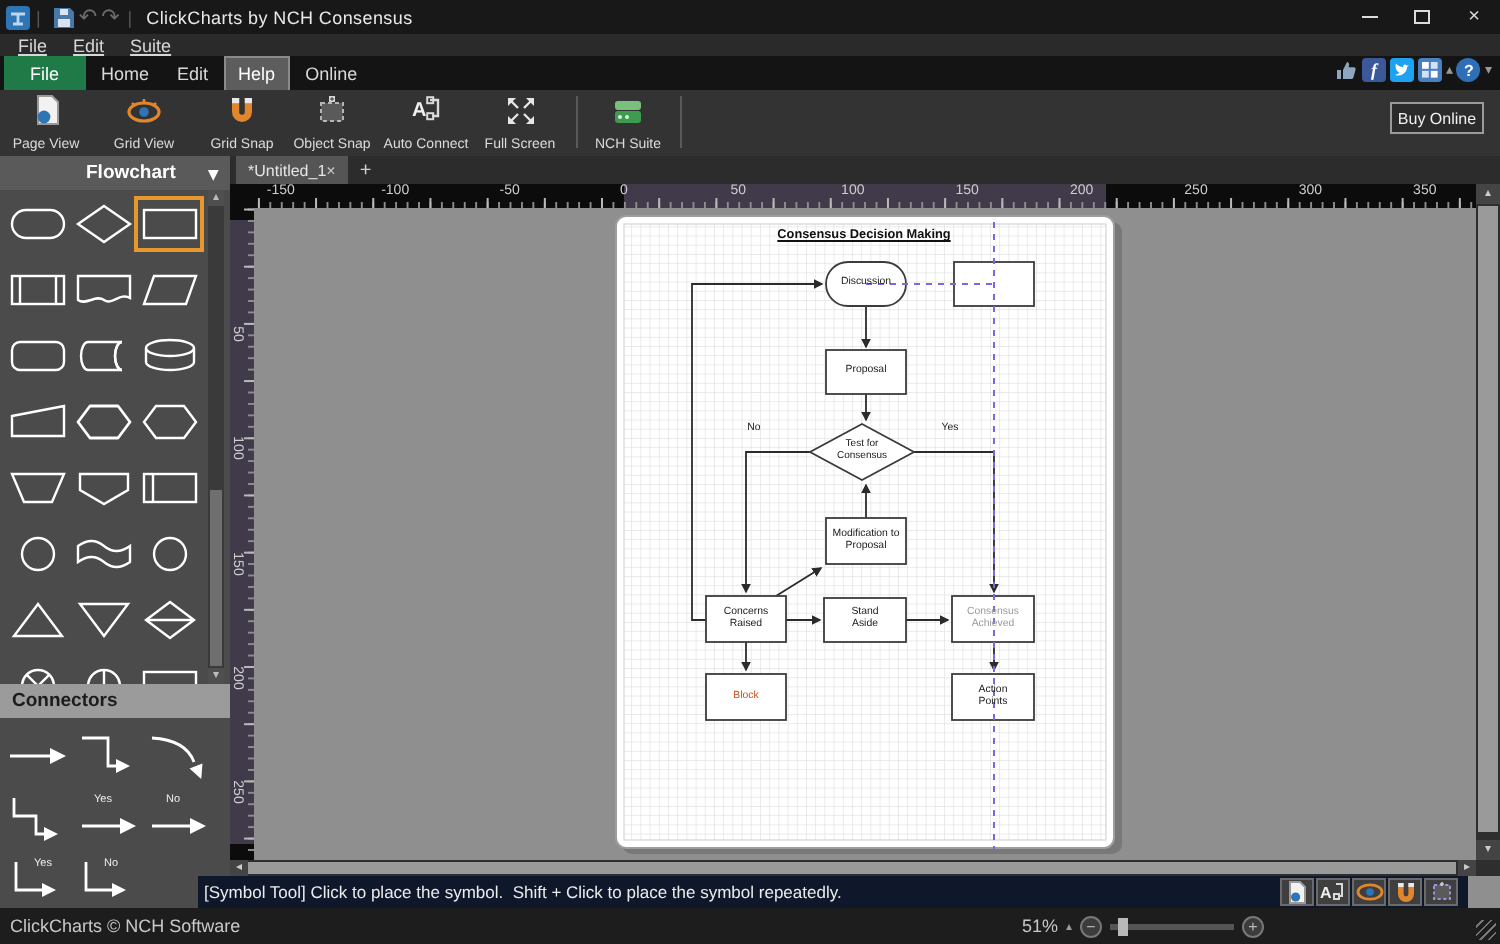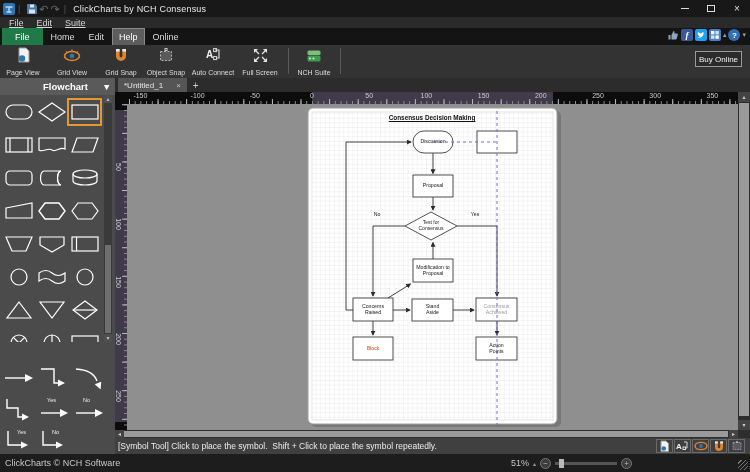--- a/index.html
+++ b/index.html
@@ -51,21 +51,21 @@
   .shp--sel{outline:2px solid #e8962e;outline-offset:0px;}
   .sscroll{position:absolute;left:104px;top:17px;width:8px;height:247px;background:#3a3a3a;}
   .sscroll .thumb{position:absolute;left:1px;width:6px;top:150px;height:88px;background:#6f6f6f;}
   .sscroll .arr{position:absolute;left:0;width:8px;height:8px;color:#bbb;font-size:6px;text-align:center;line-height:8px;background:#4f4f4f;}
   .conns{position:absolute;left:2px;top:282px;width:110px;height:94px;overflow:hidden;display:grid;grid-template-columns:repeat(3,35px);grid-auto-rows:33px;justify-items:center;align-items:center;}
   .cnc{position:relative;width:33px;height:28px;}
   .cnc .lab{position:absolute;font-size:5.5px;color:#f0f0f0;}
 
   
   .tabstrip{position:absolute;left:115px;top:78px;width:635px;height:14px;background:#2c2c2c;display:flex;align-items:stretch;color:#e6e6e6;font-size:8px;}
-  .doctab{background:#555;display:flex;align-items:center;gap:13px;padding:0 6px;margin-left:3px;}
+  .doctab{background:#555;display:flex;align-items:center;gap:0;padding:0 6px;margin-left:3px;}
   .doctab .x{color:#c9c9c9;font-size:8px;}
   .newtab{margin-left:6px;color:#cfcfcf;font-size:10px;display:flex;align-items:center;}
 
   
   .corner{position:absolute;left:115px;top:92px;width:12px;height:12px;background:#0c0c0c;}
   .hruler{position:absolute;left:127px;top:92px;width:611px;height:12px;background:#0c0c0c;overflow:hidden;}
   .hruler .hl{position:absolute;left:185px;top:0;width:241px;height:12px;background:#403a4a;}
   .hticks{position:absolute;left:0;bottom:0;width:611px;height:5px;
     background-image:linear-gradient(90deg,#b9b9b9 0 1px,transparent 1px),linear-gradient(90deg,#8c8c8c 0 1px,transparent 1px);
     background-size:28.6px 5px,5.72px 3px;background-repeat:repeat-x;background-position:1.96px 100%,1.96px 100%;}
@@ -86,21 +86,21 @@
 
   
   .hscroll{position:absolute;left:115px;top:430px;width:623px;height:8px;background:#2e2e2e;}
   .hscroll .thumb{position:absolute;left:9px;top:1px;height:6px;width:604px;background:#9a9a9a;}
   .hscroll .arr{position:absolute;top:0;width:9px;height:8px;font-size:6px;line-height:8px;text-align:center;color:#ccc;background:#444;}
   .vscroll{position:absolute;left:738px;top:92px;width:12px;height:346px;background:#2e2e2e;}
   .vscroll .thumb{position:absolute;top:11px;left:1px;width:10px;height:313px;background:#9a9a9a;}
   .vscroll .arr{position:absolute;left:0;width:12px;height:10px;font-size:6px;line-height:10px;text-align:center;color:#ccc;background:#444;}
 
   
-  .statusbar{position:absolute;left:115px;top:438px;width:635px;height:16px;background:#404040;color:#ececec;font-size:8.5px;display:flex;align-items:center;}
+  .statusbar{position:absolute;left:99px;top:438px;width:635px;height:16px;background:#0f172a;color:#ececec;font-size:8.5px;display:flex;align-items:center;}
   .statusbar .msg{margin-left:3px;white-space:pre;}
   .sicons{position:absolute;right:5px;top:1px;display:flex;gap:1px;}
   .sic{width:17px;height:14px;background:#3f3f3f;border:1px solid #6a6a6a;display:flex;align-items:center;justify-content:center;}
   .bottombar{position:absolute;left:0;top:454px;width:750px;height:18px;background:#1d1d1d;color:#c9c9c9;font-size:9px;display:flex;align-items:center;}
   .brand{margin-left:5px;}
   .zoomctl{position:absolute;right:118px;top:0;height:18px;display:flex;align-items:center;gap:4px;}
   .zbtn{width:11px;height:11px;border-radius:50%;background:#3c3c3c;border:1px solid #777;color:#bbb;font-size:8px;line-height:9px;text-align:center;}
   .ztrack{position:relative;width:62px;height:3px;background:#555;}
   .zthumb{position:absolute;left:4px;top:-3px;width:5px;height:9px;background:#b9b9b9;}
   .grip{position:absolute;right:2px;bottom:2px;width:10px;height:10px;
@@ -398,20 +398,23 @@
           </svg>
         </div>
     </div>
 
     <div class="sscroll">
       <span class="arr" style="top:0;">▴</span>
       <div class="thumb"></div>
       <span class="arr" style="bottom:0;">▾</span>
     </div>
 
+    <div class="side-hdr hdr-conn">
+      <span>Connectors</span>
+    </div>
 
     <div class="conns">
       <div class="cnc"><svg width="33" height="28" stroke="#fff" stroke-width="1.4" fill="#fff">
             <line x1="2" y1="15" x2="22" y2="15"></line>
             <polygon points="22,11 30,15 22,19" stroke="none"></polygon>
           </svg></div>
       <div class="cnc"><svg width="33" height="28" stroke="#fff" stroke-width="1.4" fill="none">
             <path d="M3,6 H16 V20 H20"></path>
             <polygon points="20,16.5 27,20 20,23.5" fill="#fff" stroke="none"></polygon>
           </svg></div>

